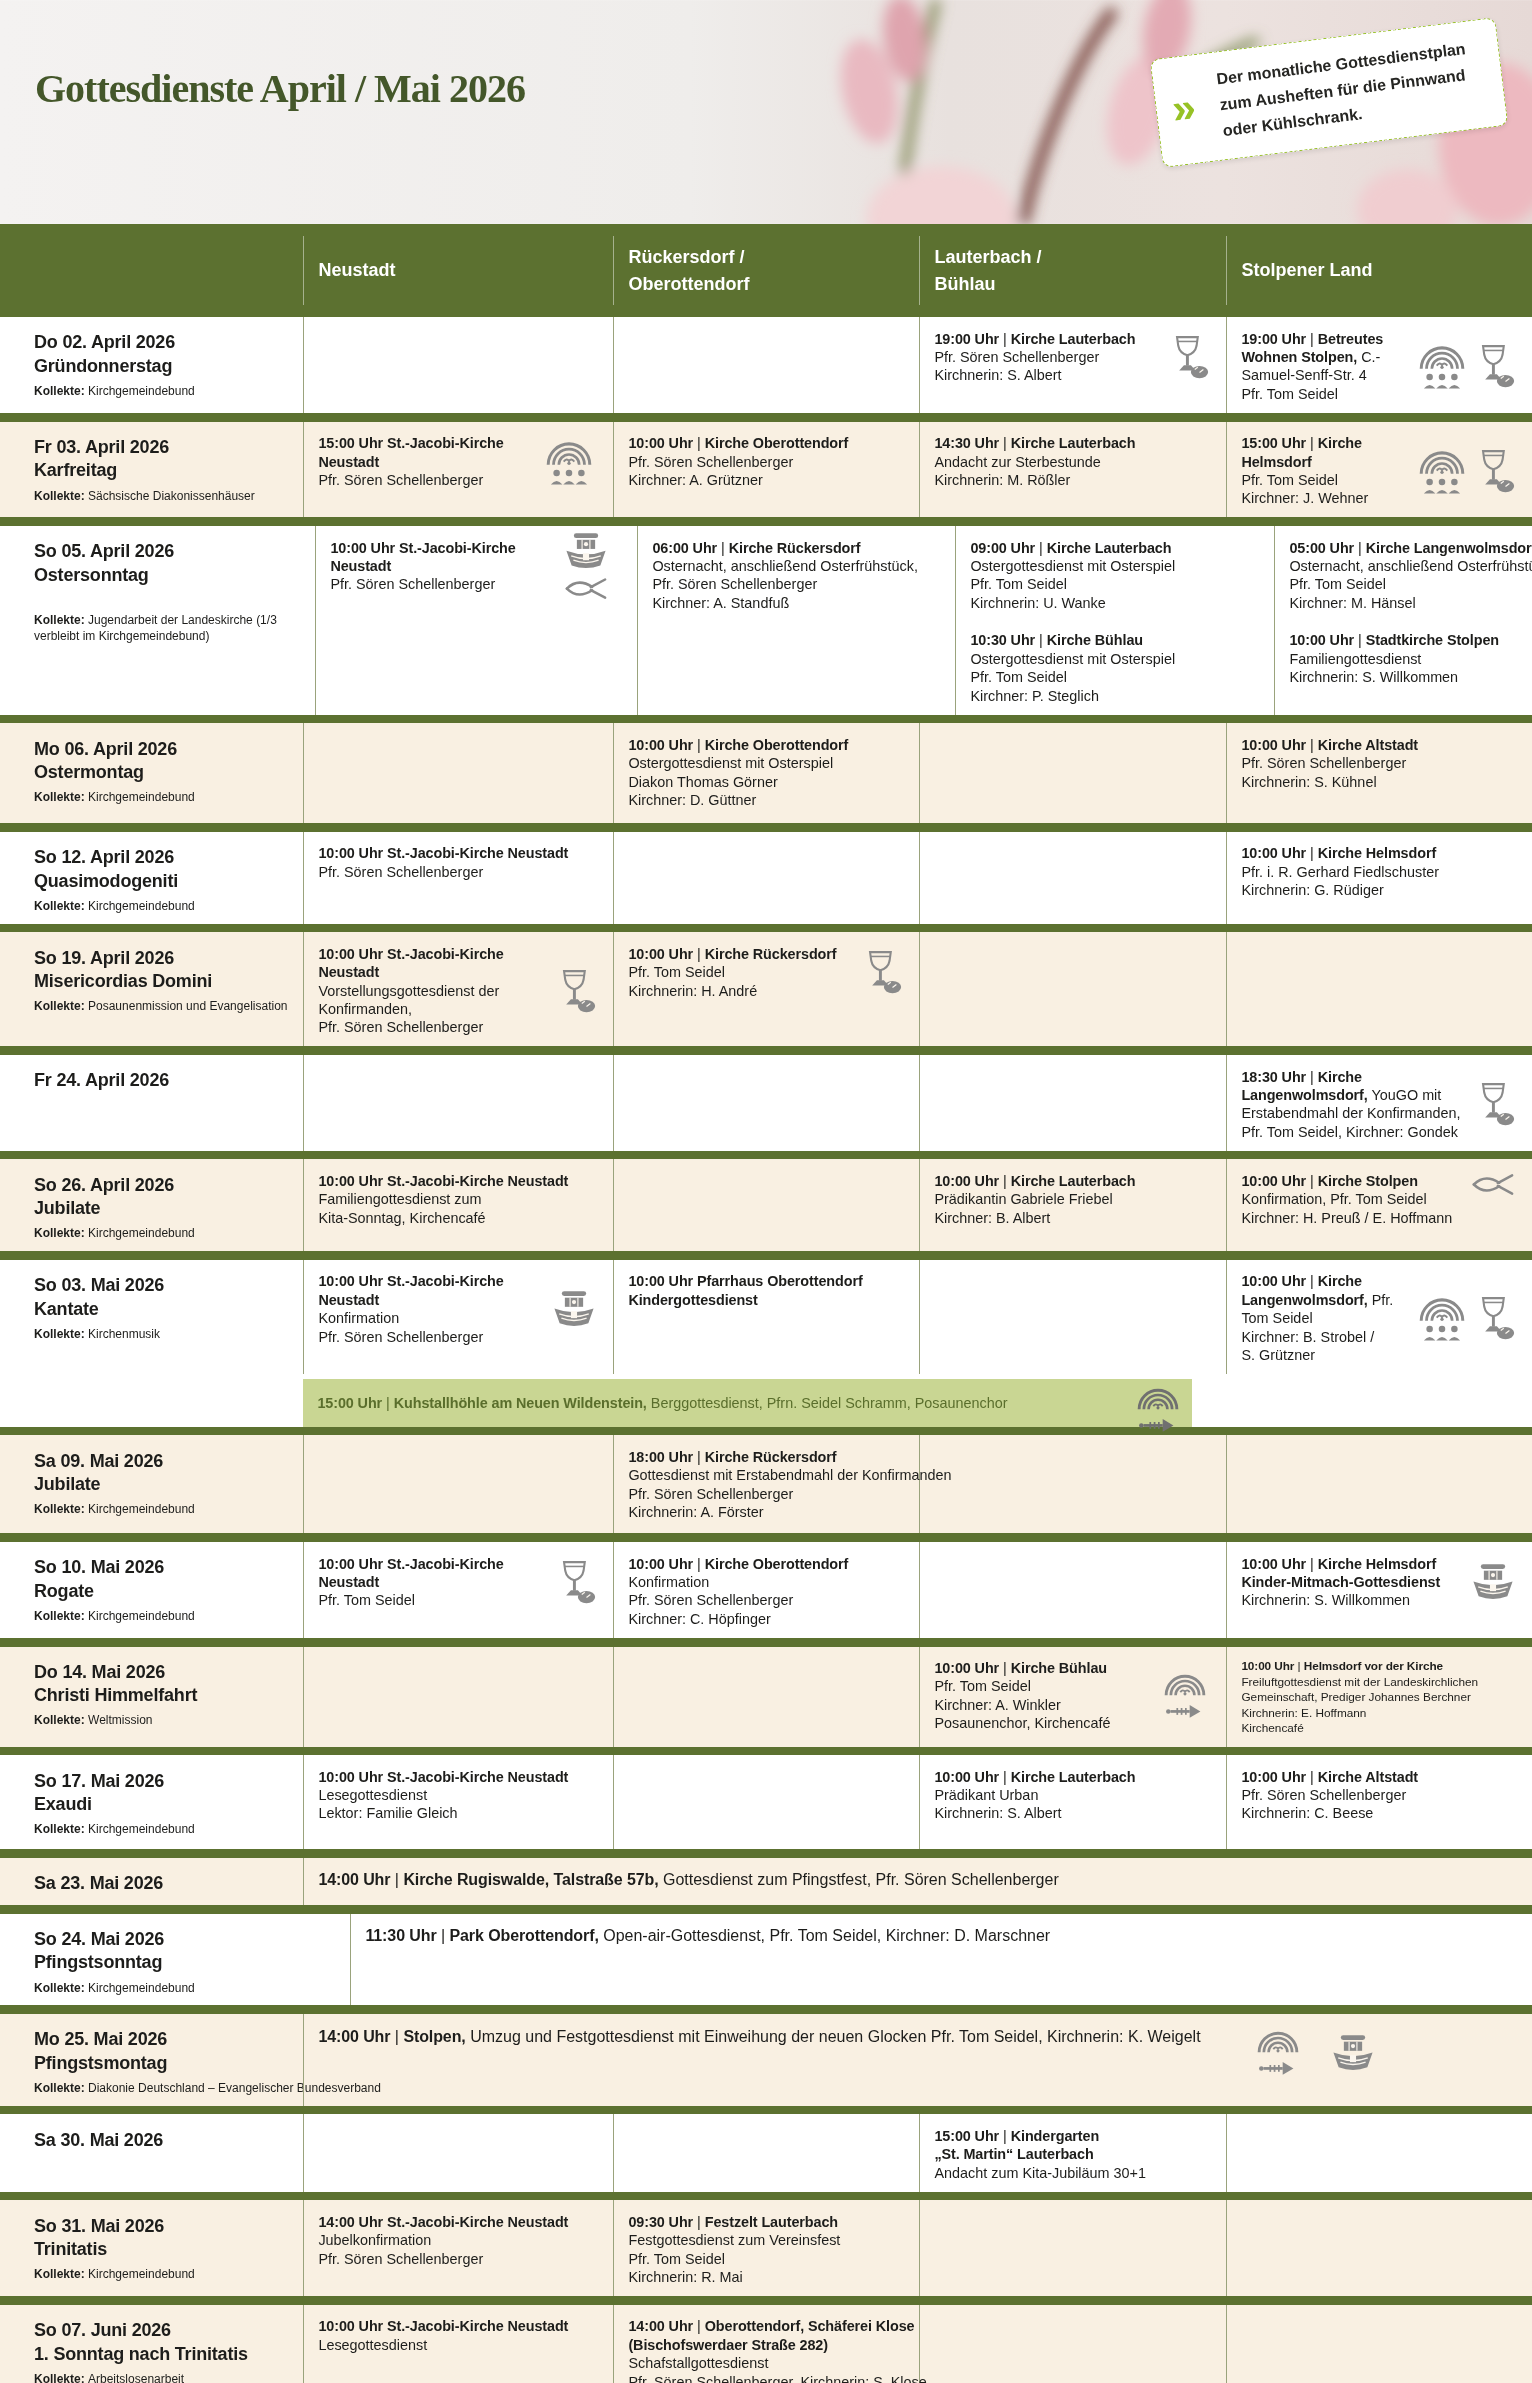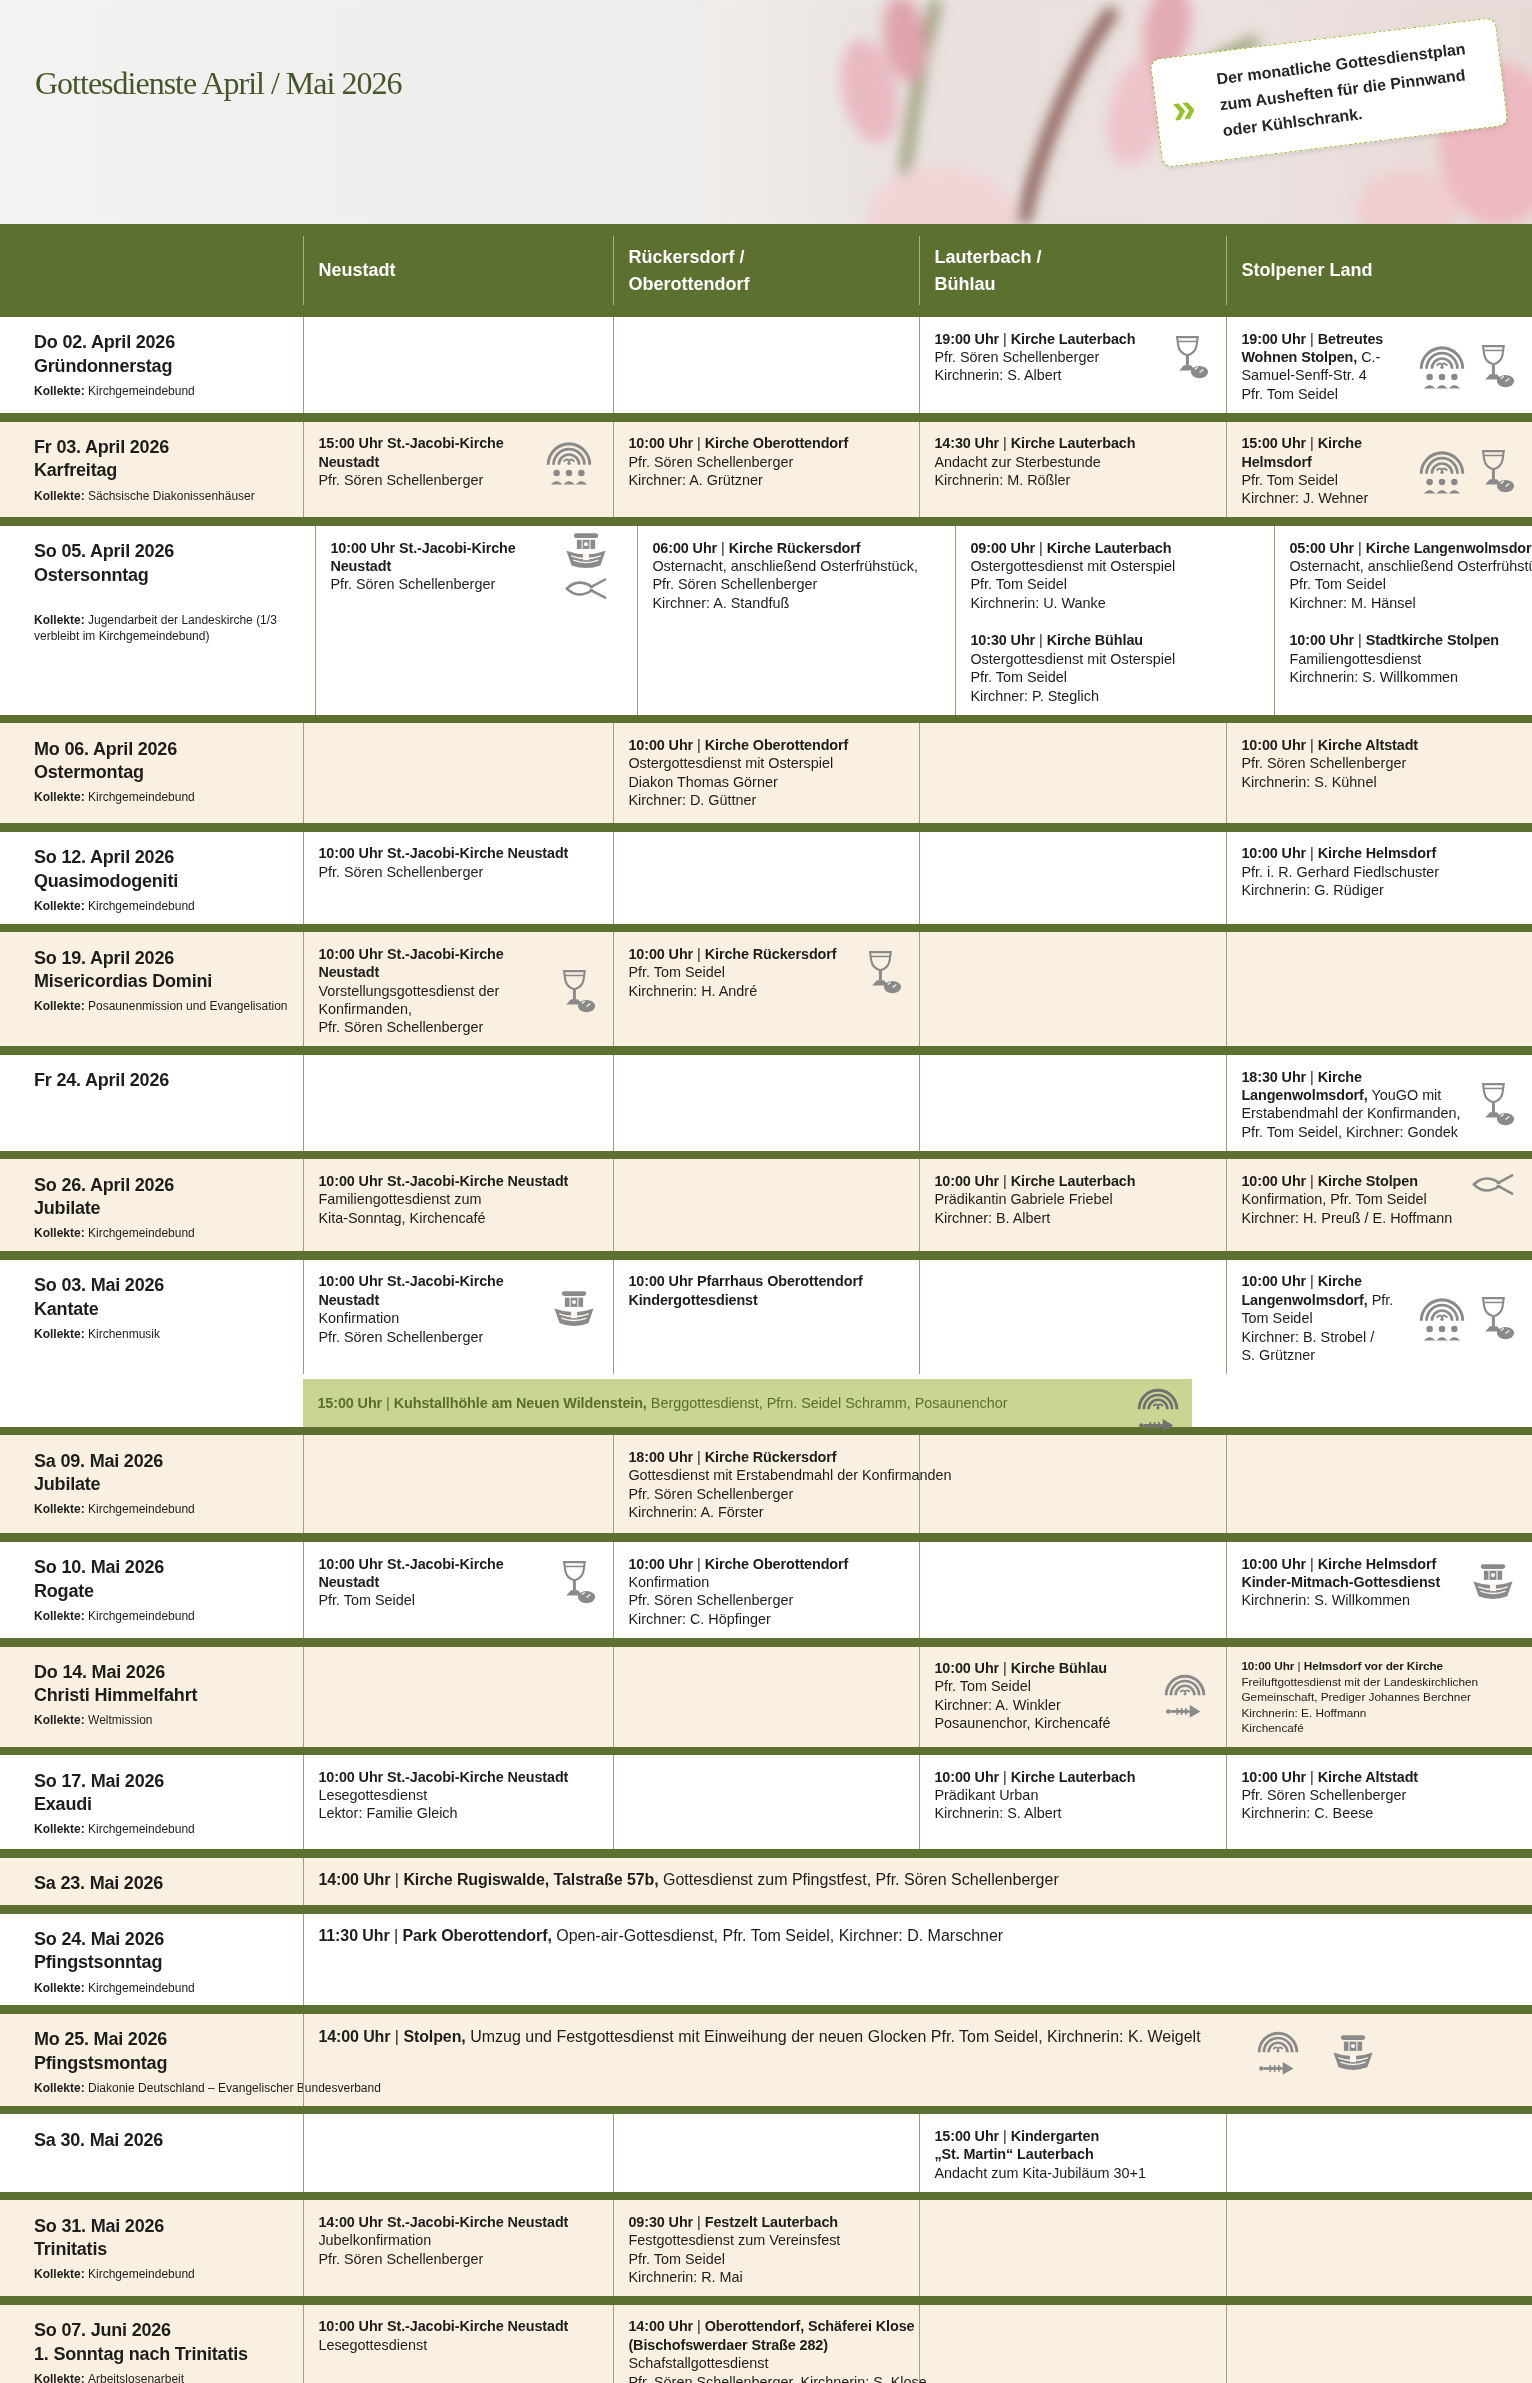--- a/index.html
+++ b/index.html
@@ -6,22 +6,22 @@
     --olive:#5c7130; --beige:#f9f0e2; --banner_bg:#c9d693; --banner_text:#5a6e2c;
     --accent:#97c226; --icon:#8a8a8a; --title:#44572a; --divider:#9aa37c; --text:#1d1d1b;
     --cols:303px 310px 306px 307px 306px;
   }
   *{box-sizing:border-box;margin:0;padding:0;}
   body{margin:0;background:#c9c9c9;font-family:"Liberation Sans",sans-serif;color:var(--text);}
   .page{width:1532px;height:2383px;background:#fff;position:relative;overflow:hidden;display:flex;flex-direction:column;margin:0 auto;}
   
   .hero{height:224px;position:relative;flex:none;overflow:hidden;}
   .hero svg.art{position:absolute;inset:0;}
-  .title{position:absolute;left:35px;top:65px;font-family:"Liberation Serif",serif;font-weight:400;
-         font-size:32px;letter-spacing:-1px;color:var(--title);}
+  .title{position:absolute;left:35px;top:65px;font-family:"Liberation Serif",serif;font-weight:700;
+         font-size:40px;letter-spacing:-1px;color:var(--title);}
   .note{position:absolute;right:29px;top:38px;width:348px;background:#fff;border:1.9px dashed var(--accent);
         border-radius:9.6px;padding:14.4px 17.3px 14.4px 63px;transform:rotate(-7deg);transform-origin:center;
         box-shadow:0 1.9px 5.8px rgba(0,0,0,.10);}
   .note .chev{position:absolute;left:15.4px;top:50%;transform:translateY(-54%);font-size:42px;font-weight:bold;
         color:var(--accent);line-height:1;}
   .note .nline{font-size:16px;font-weight:bold;color:#262623;line-height:1.62;white-space:nowrap;}
   
   .thead{height:93px;background:var(--olive);display:grid;grid-template-columns:var(--cols);align-items:center;flex:none;}
   .thead .col{color:#fff;font-weight:bold;font-size:18px;line-height:1.5;padding-left:14.4px;height:69px;
         display:flex;flex-direction:column;justify-content:center;}
@@ -875,21 +875,21 @@
           <div class="cell datecell">
             <div class="d1">Sa 23. Mai 2026</div>
           </div>
           <div class="cell spancell">
             <div class="eline"><b>14:00 Uhr </b><span>| </span><b>Kirche Rugiswalde, Talstraße 57b,</b><span> Gottesdienst zum Pfingstfest, Pfr. Sören Schellenberger</span></div>
           </div>
         </div>
       </div>
       <div class="rowsep"></div>
       <div class="row white">
-        <div class="rowgrid" style="min-height: 61px;">
+        <div class="rowgrid" style="min-height: 61px; gap: 47px;">
           <div class="cell datecell">
             <div class="d1">So 24. Mai 2026</div>
             <div class="d2">Pfingstsonntag</div>
             <div class="d3"><b>Kollekte: </b>Kirchgemeindebund</div>
           </div>
           <div class="cell spancell">
             <div class="eline"><b>11:30 Uhr </b><span>| </span><b>Park Oberottendorf,</b><span> Open-air-Gottesdienst, Pfr. Tom Seidel, Kirchner: D. Marschner</span></div>
           </div>
         </div>
       </div>

